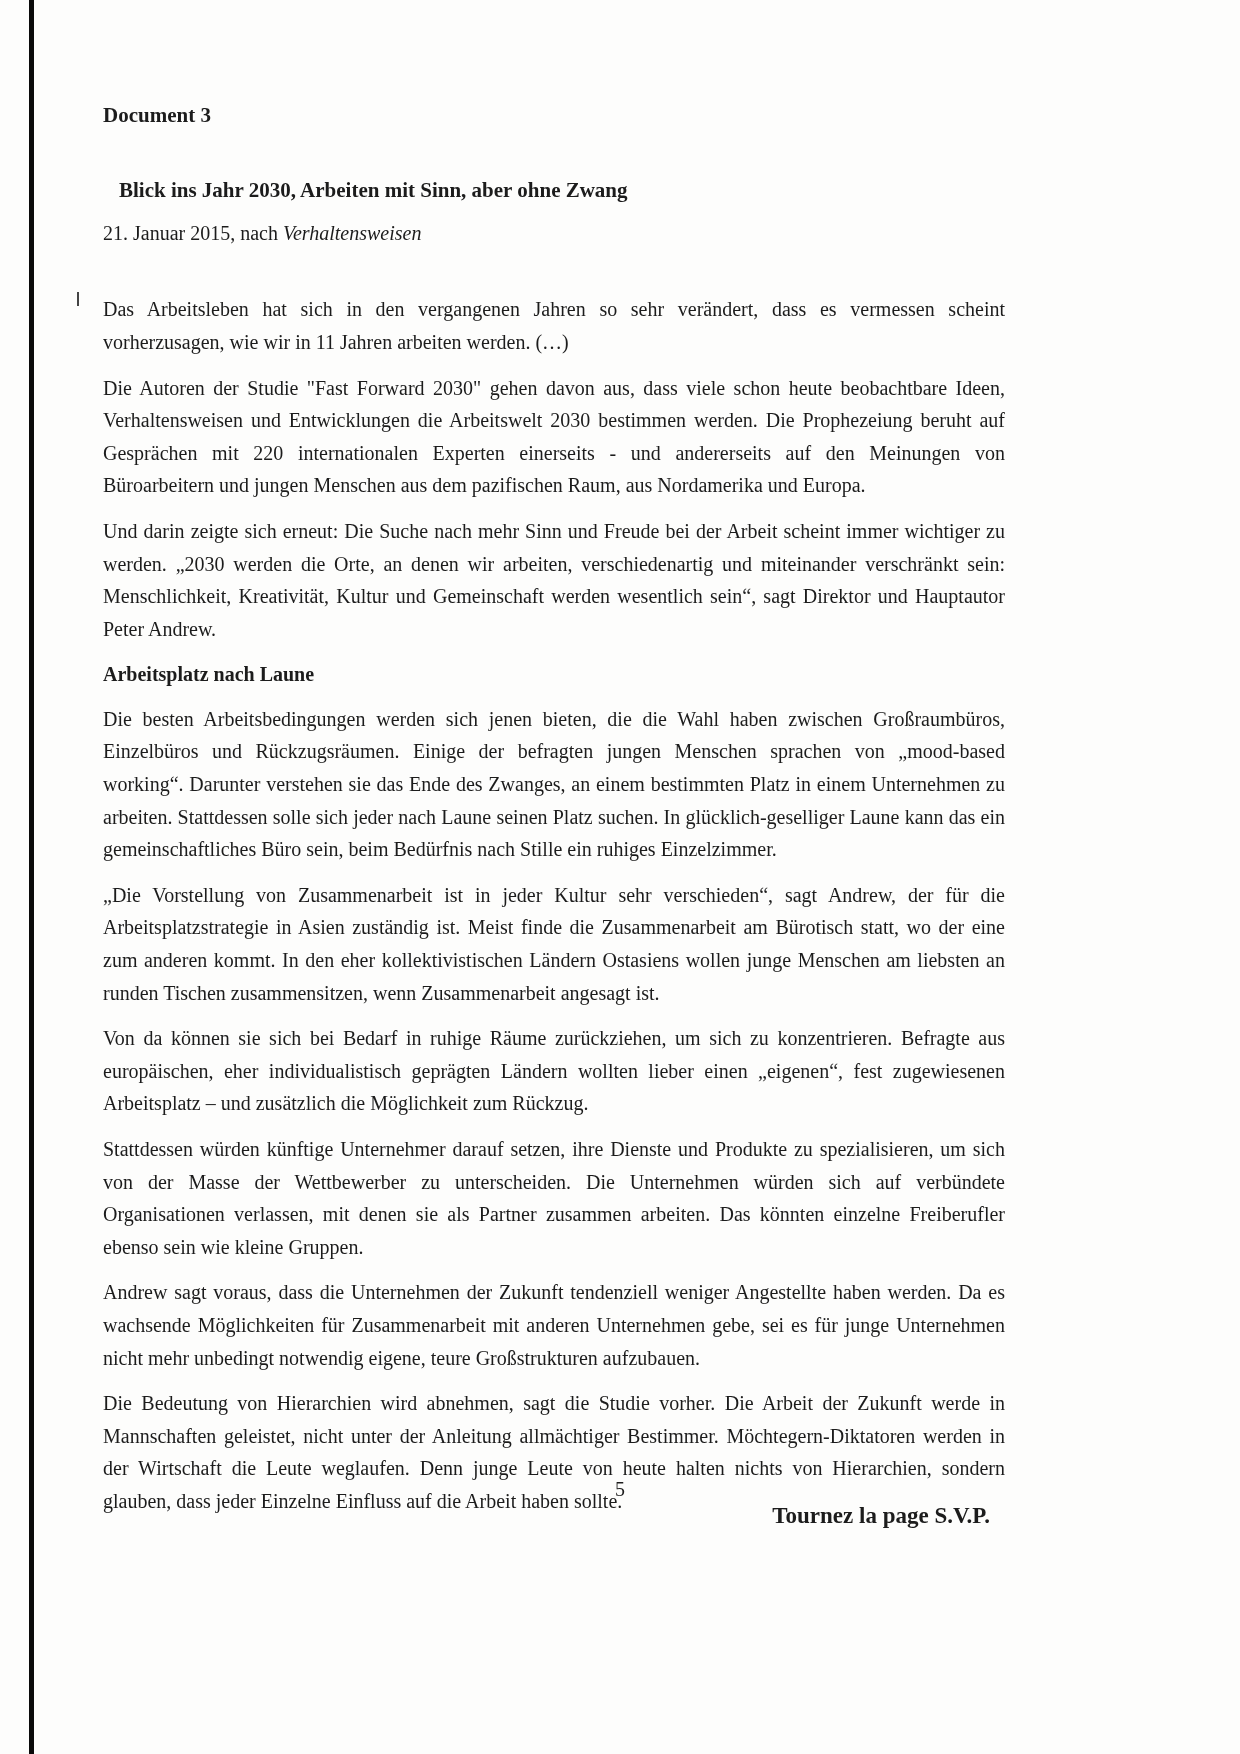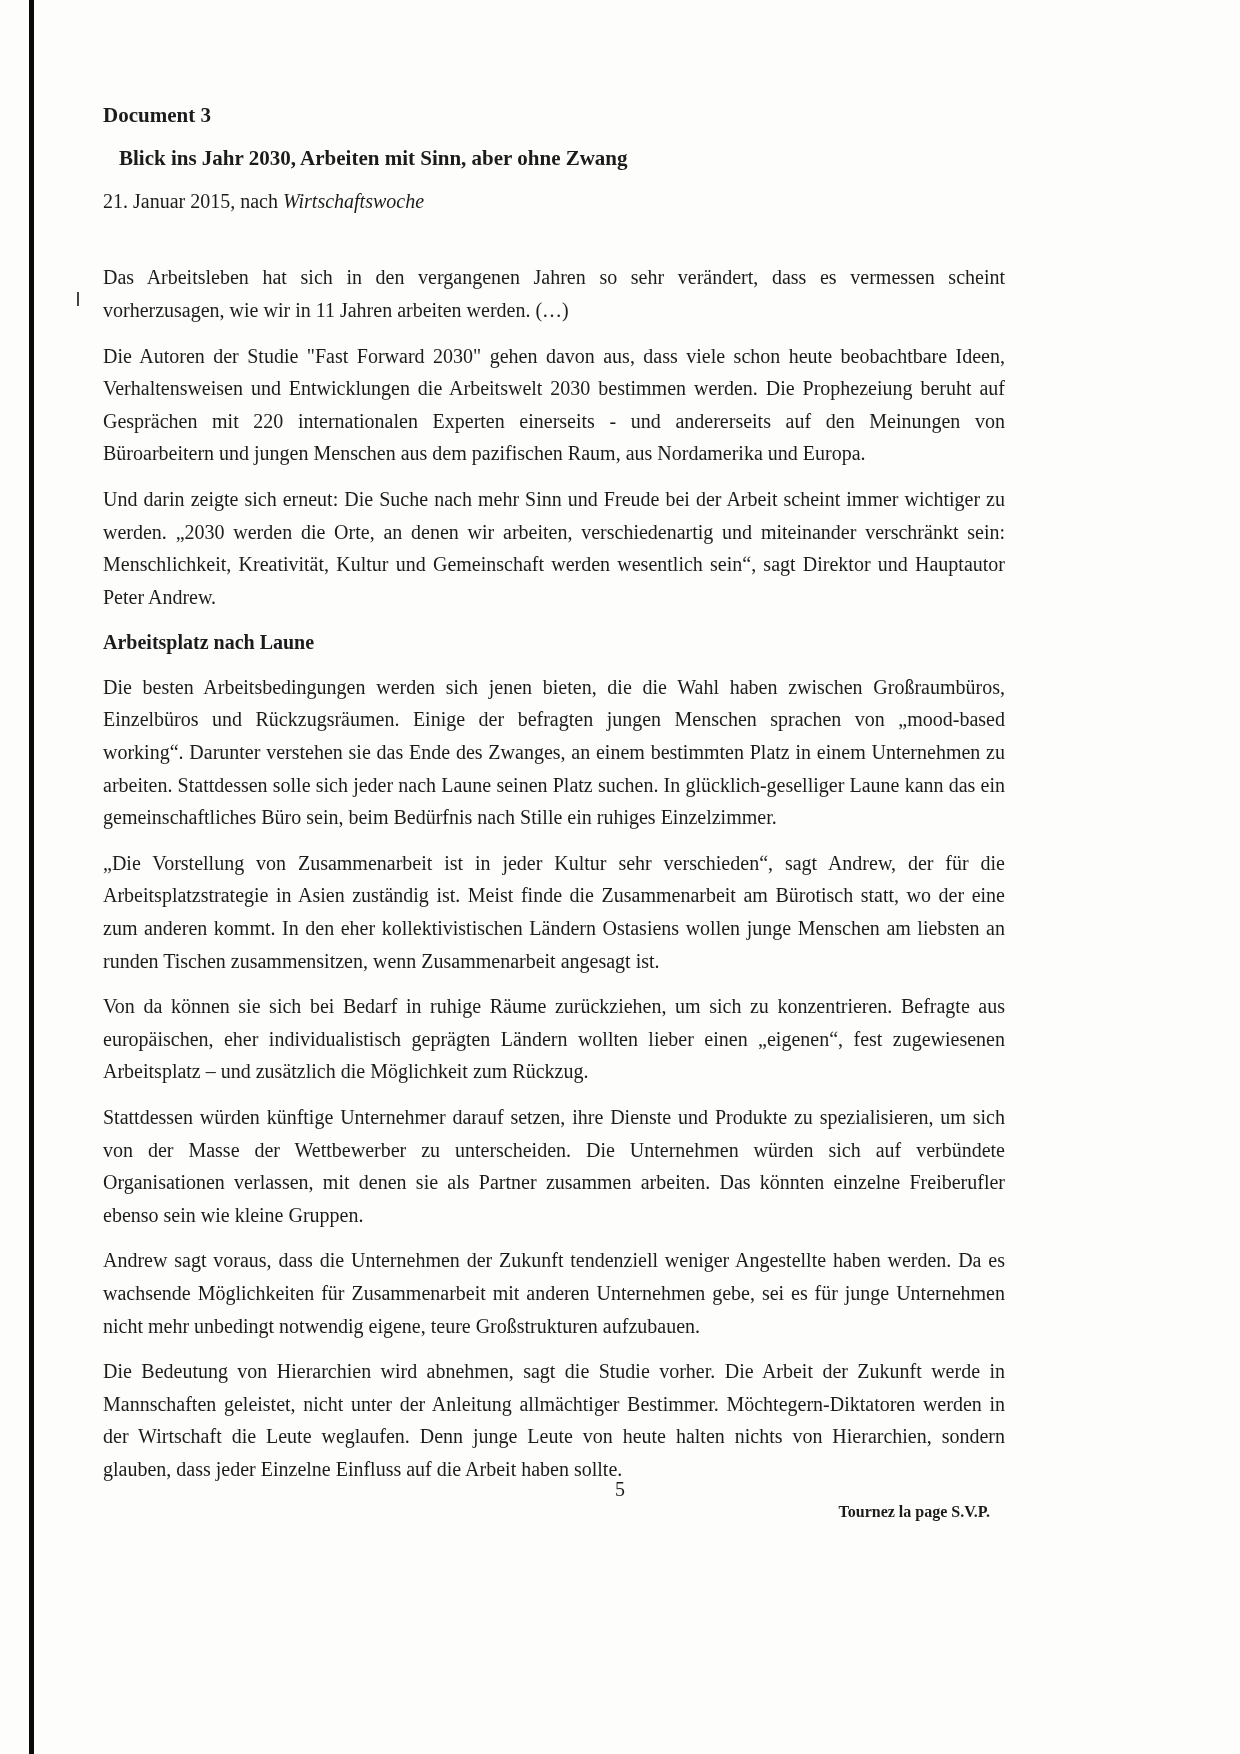--- a/index.html
+++ b/index.html
@@ -33,21 +33,21 @@
   }
   .content {
     position: absolute;
     left: 103px;
     top: 103px;
     width: 902px;
   }
   .doc-label {
     font-weight: bold;
     font-size: 21px;
-    margin: 0 0 16px 0;
+    margin: 0 0 48px 0;
   }
   .article-title {
     font-weight: bold;
     font-size: 21px;
     margin: 16px;
     line-height: 1.35;
   }
   .date-line {
     font-size: 20px;
     margin: 0 0 46px 0;
@@ -76,35 +76,35 @@
     top: 1478px;
     left: 0;
     width: 1240px;
     text-align: center;
     font-size: 20px;
   }
   .turn-note {
     position: absolute;
     top: 1503px;
     right: 250px;
-    font-size: 16px;
+    font-size: 23px;
     font-weight: bold;
   }
 </style>
 </head>
 <body>
 
 <div class="scan-edge"></div>
 <div class="scan-speck"></div>
 
 <div class="content">
   <p class="doc-label">Document 3</p>
 
   <p class="article-title">Blick ins Jahr 2030, Arbeiten mit Sinn, aber ohne Zwang</p>
-  <p class="date-line"><span>21. Januar 2015, nach </span><span class="source">Wirtschaftswoche</span></p>
+  <p class="date-line"><span>21. Januar 2015, nach </span><span class="source">Verhaltensweisen</span></p>
 
   <p class="para">Das Arbeitsleben hat sich in den vergangenen Jahren so sehr verändert, dass es vermessen scheint vorherzusagen, wie wir in 11 Jahren arbeiten werden. (…)</p>
   <p class="para">Die Autoren der Studie "Fast Forward 2030" gehen davon aus, dass viele schon heute beobachtbare Ideen, Verhaltensweisen und Entwicklungen die Arbeitswelt 2030 bestimmen werden. Die Prophezeiung beruht auf Gesprächen mit 220 internationalen Experten einerseits - und andererseits auf den Meinungen von Büroarbeitern und jungen Menschen aus dem pazifischen Raum, aus Nordamerika und Europa.</p>
   <p class="para">Und darin zeigte sich erneut: Die Suche nach mehr Sinn und Freude bei der Arbeit scheint immer wichtiger zu werden. „2030 werden die Orte, an denen wir arbeiten, verschiedenartig und miteinander verschränkt sein: Menschlichkeit, Kreativität, Kultur und Gemeinschaft werden wesentlich sein“, sagt Direktor und Hauptautor Peter Andrew.</p>
 
   <p class="heading">Arbeitsplatz nach Laune</p>
   <p class="para">Die besten Arbeitsbedingungen werden sich jenen bieten, die die Wahl haben zwischen Großraumbüros, Einzelbüros und Rückzugsräumen. Einige der befragten jungen Menschen sprachen von „mood-based working“. Darunter verstehen sie das Ende des Zwanges, an einem bestimmten Platz in einem Unternehmen zu arbeiten. Stattdessen solle sich jeder nach Laune seinen Platz suchen. In glücklich-geselliger Laune kann das ein gemeinschaftliches Büro sein, beim Bedürfnis nach Stille ein ruhiges Einzelzimmer.</p>
   <p class="para">„Die Vorstellung von Zusammenarbeit ist in jeder Kultur sehr verschieden“, sagt Andrew, der für die Arbeitsplatzstrategie in Asien zuständig ist. Meist finde die Zusammenarbeit am Bürotisch statt, wo der eine zum anderen kommt. In den eher kollektivistischen Ländern Ostasiens wollen junge Menschen am liebsten an runden Tischen zusammensitzen, wenn Zusammenarbeit angesagt ist.</p>
   <p class="para">Von da können sie sich bei Bedarf in ruhige Räume zurückziehen, um sich zu konzentrieren. Befragte aus europäischen, eher individualistisch geprägten Ländern wollten lieber einen „eigenen“, fest zugewiesenen Arbeitsplatz – und zusätzlich die Möglichkeit zum Rückzug.</p>
 

